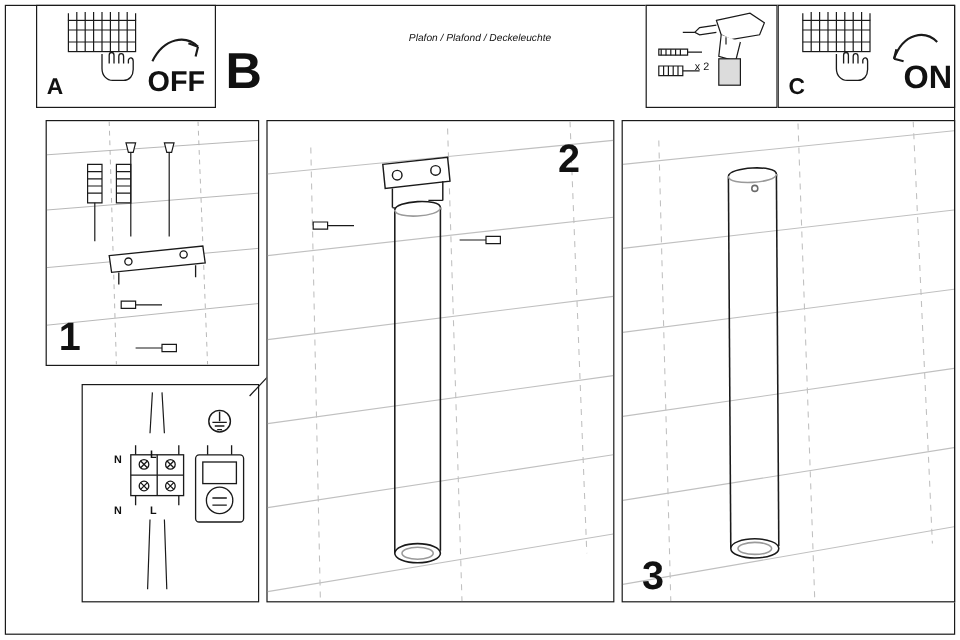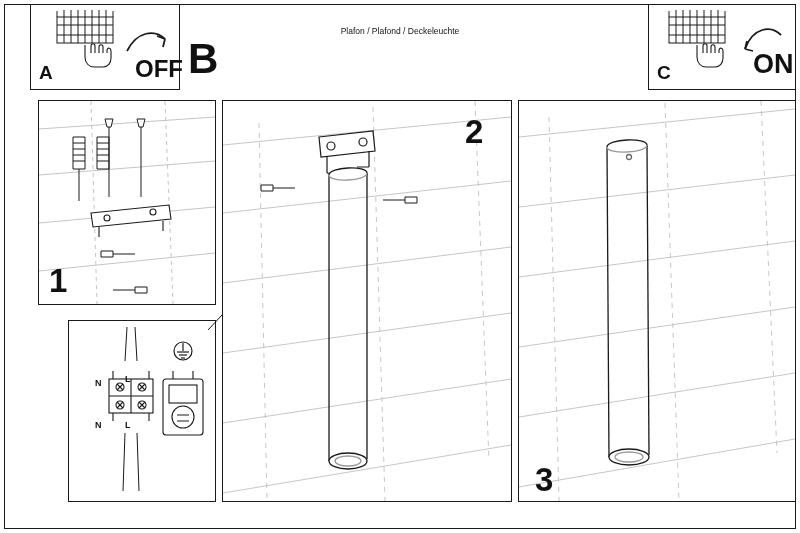--- a/index.html
+++ b/index.html
@@ -84,25 +84,48 @@
       </g>
       <g stroke="#1a1a1a" fill="#ffffff" stroke-width="1.1">
         <path d="M54 40 L54 52 C54 58 58 62 63 62 L72 62 C77 62 80 58 80 53 L80 46 C80 43 77 42 76 45 L76 48 M72 48 L72 42 C72 39 68 39 68 42 L68 48 M64 48 L64 41 C64 38 60 38 60 41 L60 48"></path>
       </g>
       <g stroke="#1a1a1a" fill="none" stroke-width="1.8">
         <path d="M96 46 C106 26 124 24 134 34"></path>
         <path d="M134 34 L126 31 M134 34 L132 42" fill="none"></path>
       </g>
     </svg>
     <div class="lbl" style="left:8px; top:58px; font-size:19px;">A</div>
-    <div class="lbl" style="left:104px; top:52px; font-size:24px;">OFF</div>
-  </div>
-
-  <div class="hdr-text" style="left:260px; top:25px; width:280px;">Plafon / Plafond / Deckeleuchte</div>
-
+    <div class="lbl" style="left:92px; top:52px; font-size:24px;">OFF</div>
+  </div>
+
+  <div class="hdr-text" style="left:260px; top:25px; width:280px;font-style:italic;">Plafon / Plafond / Deckeleuchte</div>
+
+  <div class="box" style="left:538px; top:4px; width:110px; height:86px;">
+    <svg class="abs-svg" width="108" height="84" viewBox="0 0 108 84" style="left:0;top:0;">
+      <g stroke="#1a1a1a" fill="#ffffff" stroke-width="1">
+        <path d="M58 12 L86 6 L98 14 L94 24 L70 28 L62 24 Z"></path>
+        <path d="M62 24 L60 42 L74 46 L78 30"></path>
+        <rect x="60" y="44" width="18" height="22" fill="#dcdcdc"></rect>
+        <path d="M58 16 L44 18 L40 22 L44 24 L58 22"></path>
+        <line x1="40" y1="22" x2="30" y2="22"></line>
+        <path d="M66 26 L66 32"></path>
+      </g>
+      <g stroke="#1a1a1a" fill="#ffffff" stroke-width="1">
+        <path d="M10 36 L34 36 L34 41 L10 41 Z"></path>
+        <path d="M34 38.5 L46 38.5"></path>
+        <path d="M12 36 L12 41 M16 36 L16 41 M20 36 L20 41 M24 36 L24 41 M28 36 L28 41"></path>
+      </g>
+      <g stroke="#1a1a1a" fill="#ffffff" stroke-width="1">
+        <path d="M10 50 L30 50 L30 58 L10 58 Z"></path>
+        <path d="M30 54 L44 54"></path>
+        <path d="M14 50 L14 58 M18 50 L18 58 M22 50 L22 58 M26 50 L26 58"></path>
+      </g>
+    </svg>
+    <div class="lbl" style="left:40px; top:46px; font-size:9px; font-weight:normal;">x 2</div>
+  </div>
 
   <div class="box" style="left:648px; top:4px; width:148px; height:86px;">
     <svg class="abs-svg" width="146" height="84" viewBox="0 0 146 84" style="left:0;top:0;">
       <g stroke="#1a1a1a" fill="none" stroke-width="1">
         <rect x="20" y="12" width="56" height="26" fill="#ffffff"></rect>
         <line x1="20" y1="20" x2="76" y2="20"></line>
         <line x1="20" y1="30" x2="76" y2="30"></line>
         <g>
           <line x1="27" y1="12" x2="27" y2="38"></line>
           <line x1="34" y1="12" x2="34" y2="38"></line>

